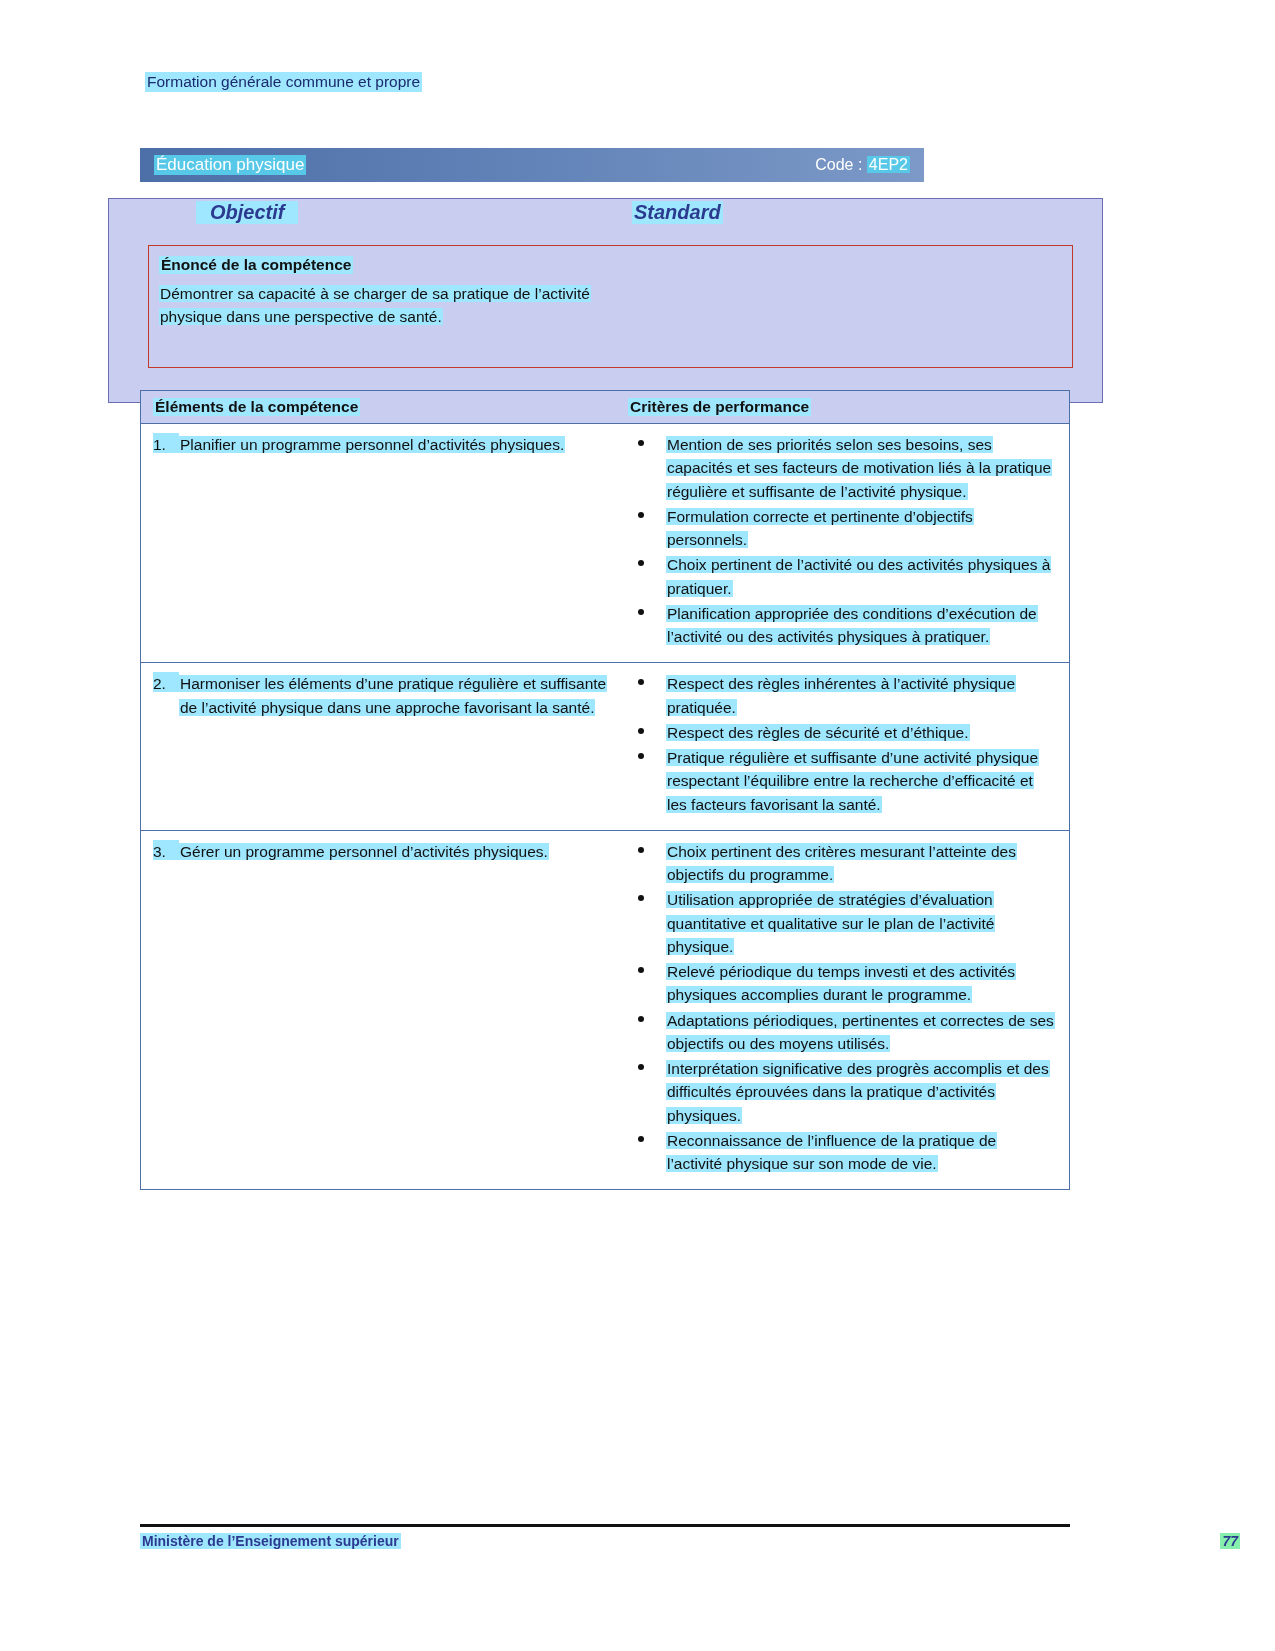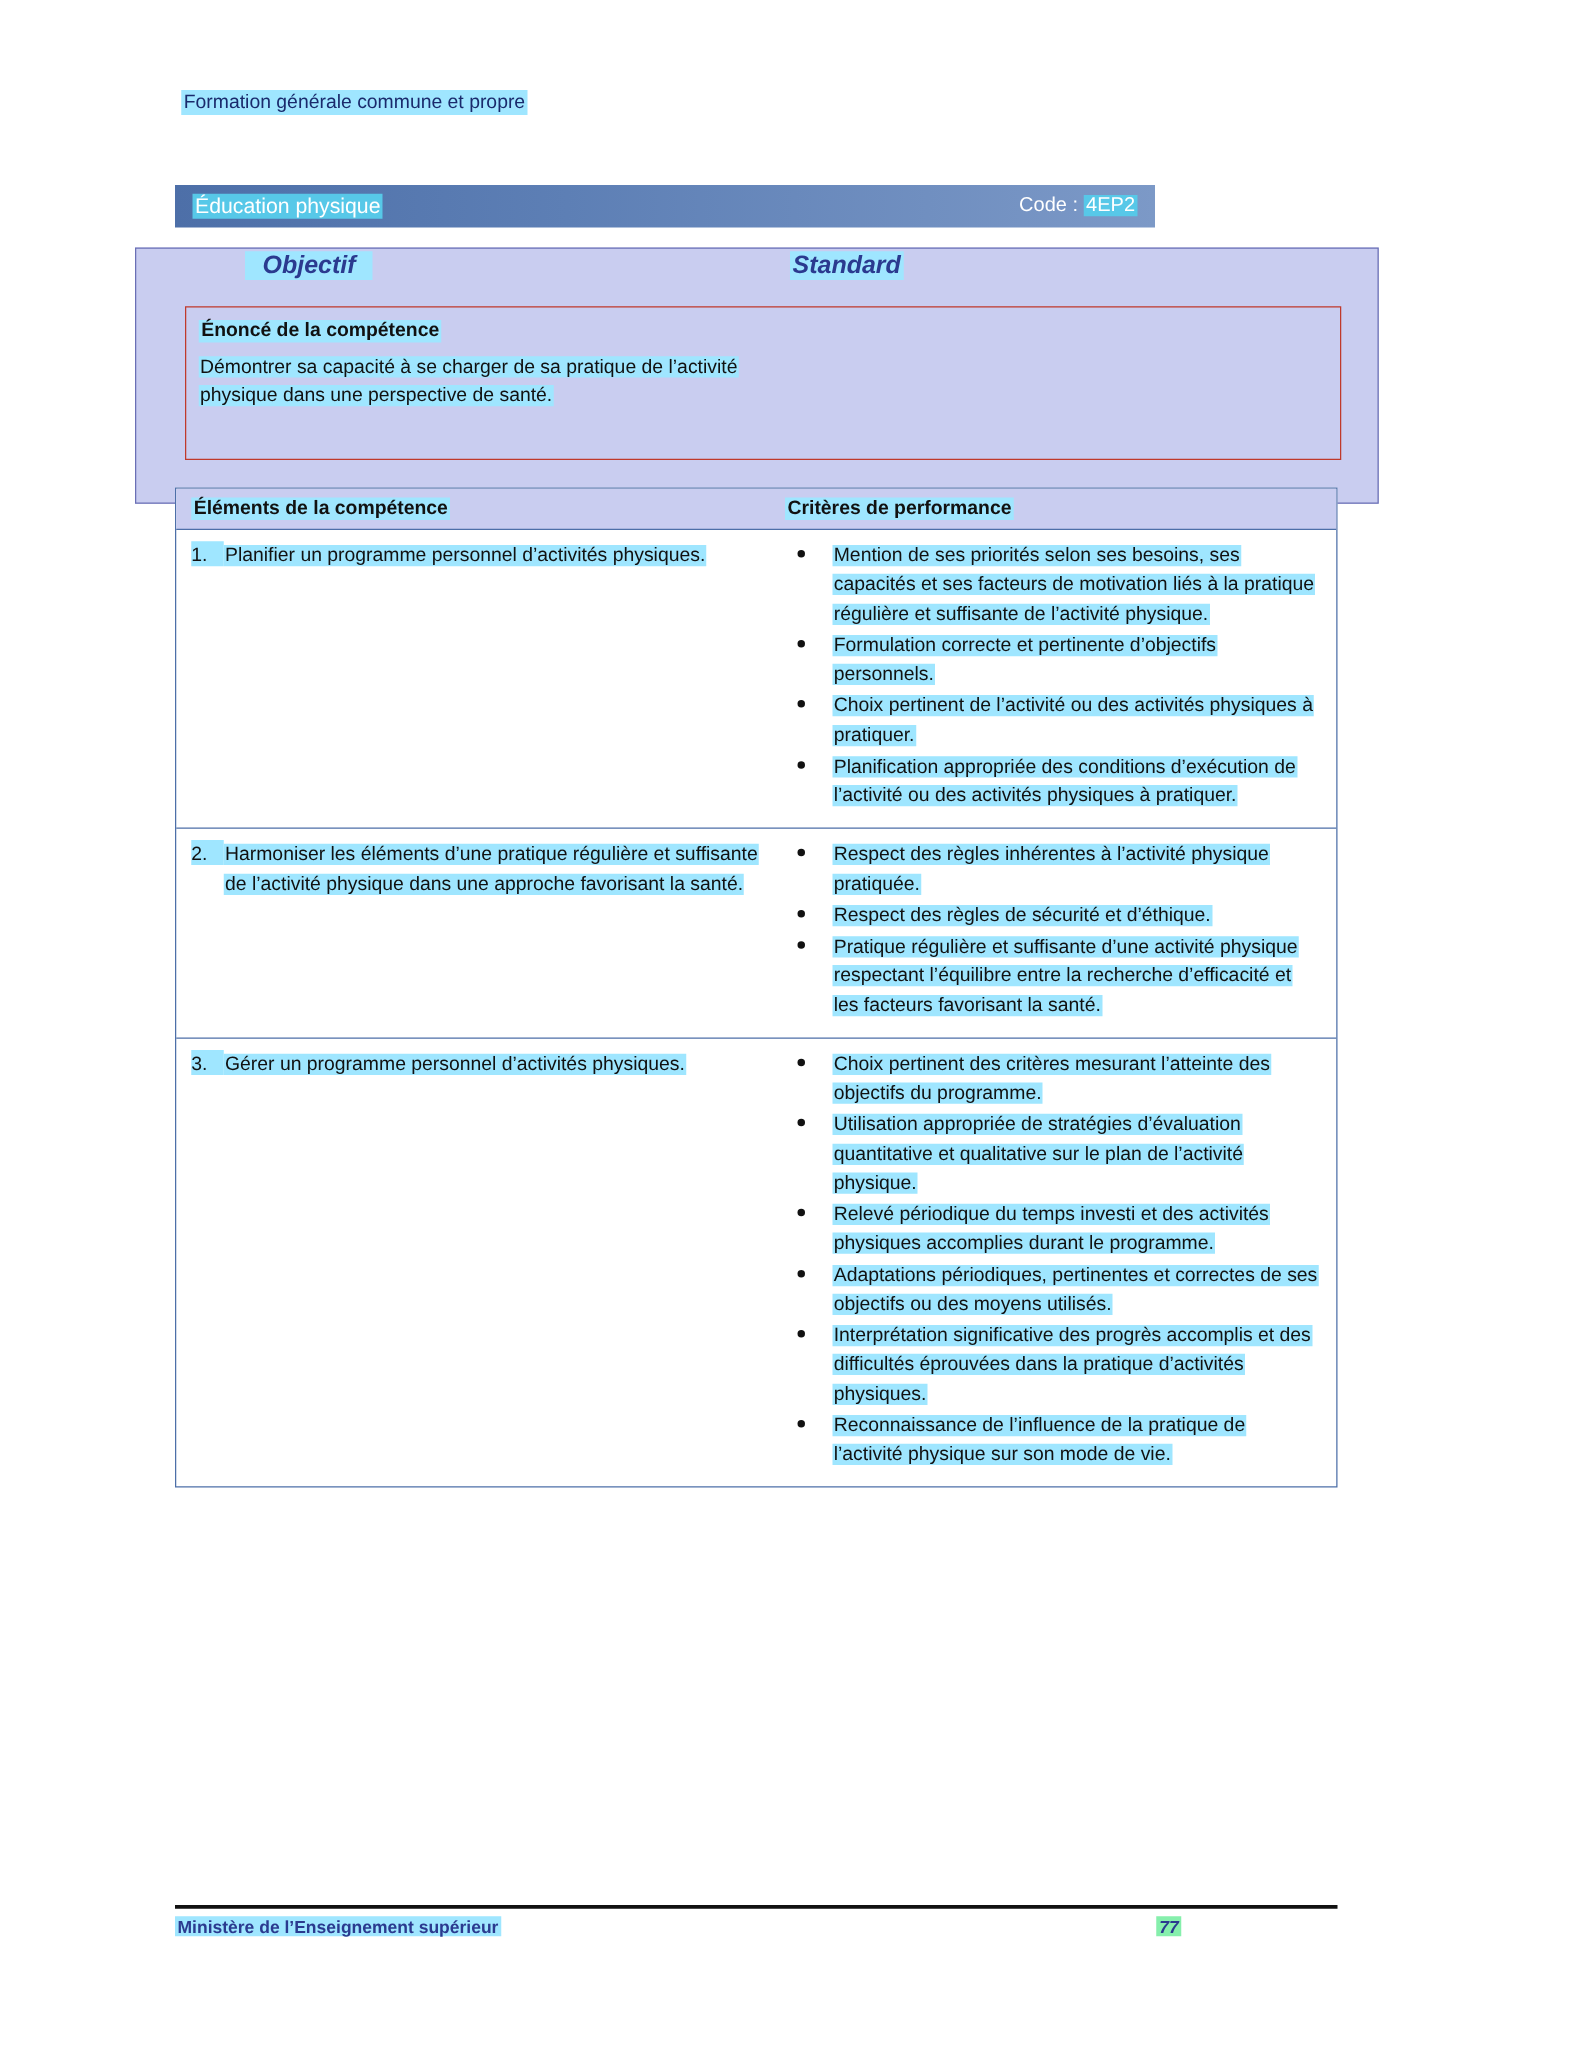--- a/index.html
+++ b/index.html
@@ -236,21 +236,21 @@
     left: 140px;
     top: 1524px;
     width: 930px;
     height: 3px;
     background: #111111;
   }
   .footer {
     position: absolute;
     left: 140px;
     top: 1533px;
-    width: 805px;
+    width: 1100px;
     display: flex;
     justify-content: space-between;
     align-items: center;
     font-size: 14px;
     color: #2b3a8f;
     font-weight: bold;
   }
   .footer .fl { background: #9fe6ff; padding: 0 2px; }
   .footer .fr { background: #86efac; padding: 0 2px; font-style: italic; }
 </style>

